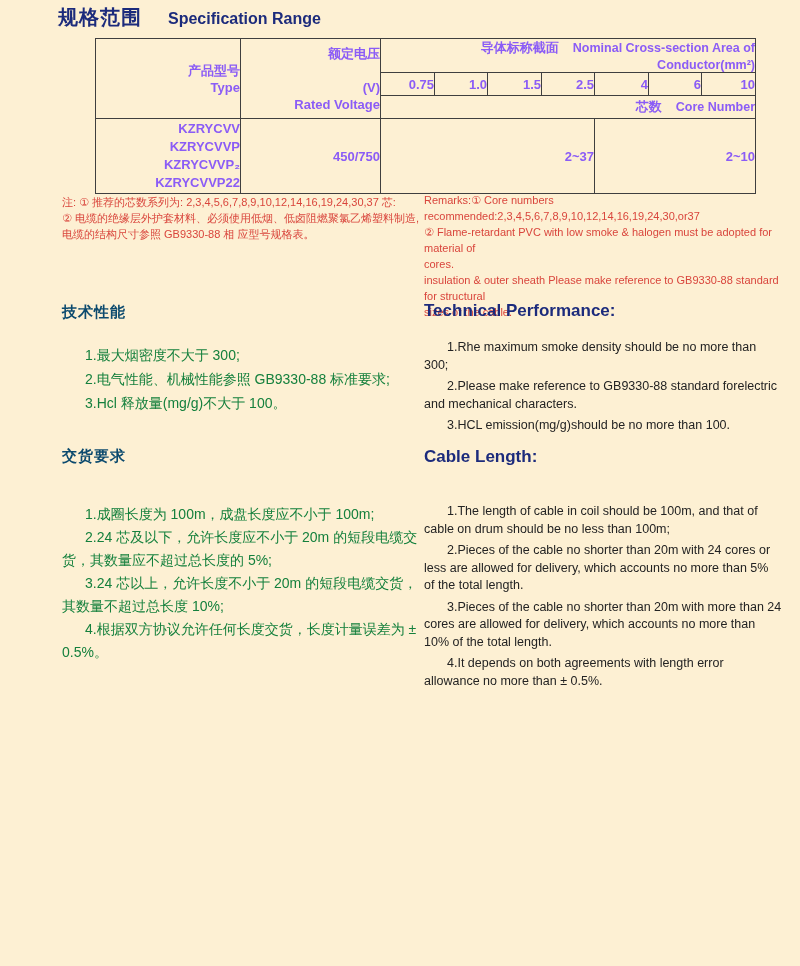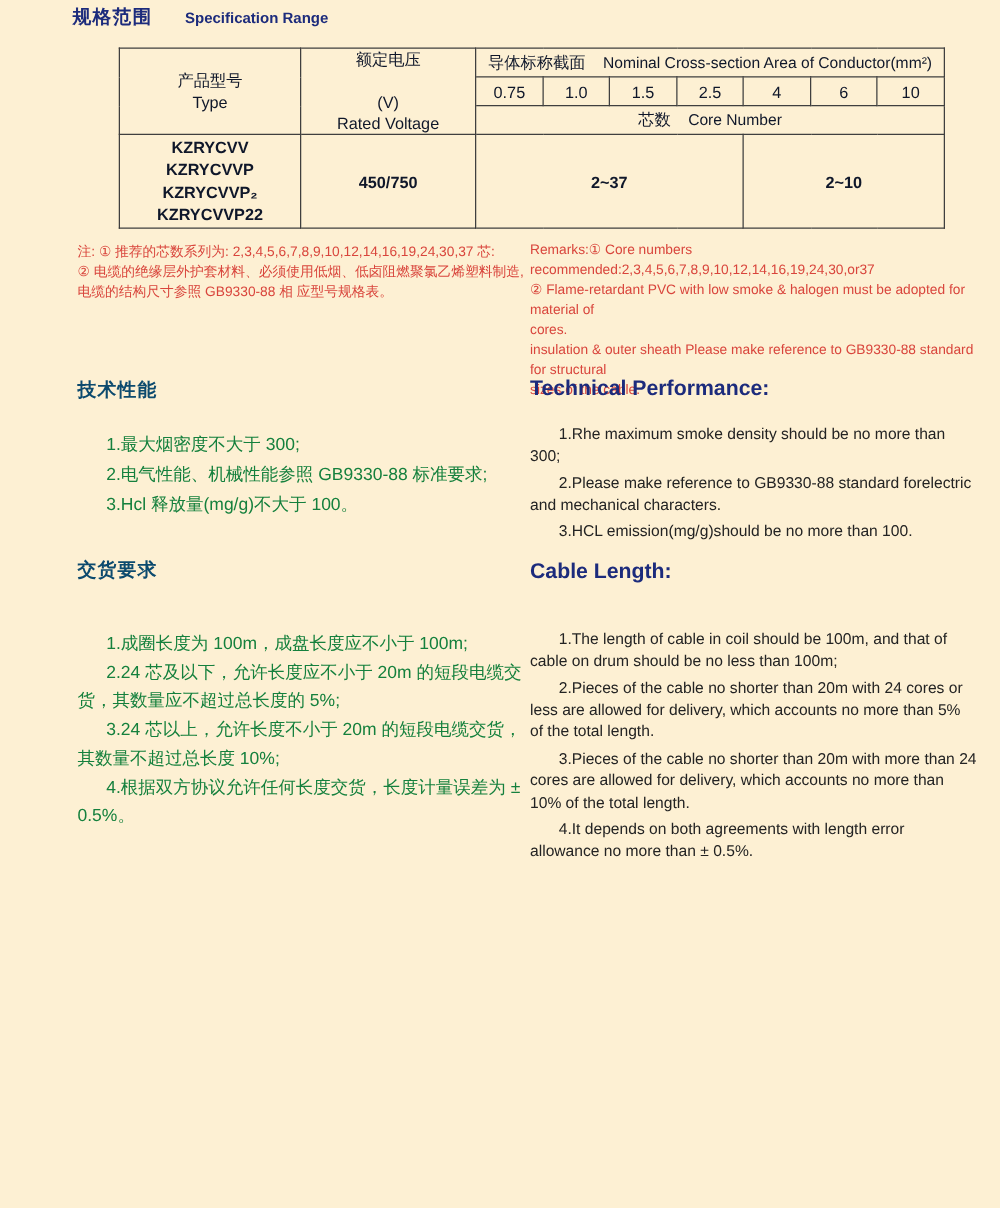--- a/index.html
+++ b/index.html
@@ -4,30 +4,30 @@
 <style>
   * { margin:0; padding:0; box-sizing:border-box; }
   html,body { width:800px; }
   body { font-family:"Liberation Sans","DejaVu Sans",sans-serif; }
   .page {
     position:relative; width:800px; height:966px;
     background:#fdf0d3; overflow:hidden; color:#232323;
   }
   
   .title-row { position:absolute; top:4px; left:58px; white-space:nowrap; }
-  .title-zh { font-size:15px; font-weight:bold; color:#1c2b7c; letter-spacing:1px; }
-  .title-en { font-size:12px; font-weight:bold; color:#1c2b7c; margin-left:26px; }
+  .title-zh { font-size:20px; font-weight:bold; color:#1c2b7c; letter-spacing:1px; }
+  .title-en { font-size:16px; font-weight:bold; color:#1c2b7c; margin-left:26px; }
   
   table.spec {
     position:absolute; top:38px; left:95px; width:660px;
     border-collapse:collapse; table-layout:fixed;
   }
   table.spec td {
-    border:1px solid #3f3f3f; text-align:center; vertical-align:middle;
-    font-size:13px; color:#0f172a; background:#fdf0d3; padding:0;
+    border:1px solid #3f3f3f; text-align:right; vertical-align:middle;
+    font-size:13px; color:#8b5cf6; background:#fdf0d3; padding:0;font-weight:bold;
   }
   tr.hrow td { height:23px; }
   .zh-en-pair .en { margin-left:14px; font-size:12.5px; }
   .hdr-sub { font-size:12.5px; }
   td.cell-types { text-align:left; padding-left:20px; font-weight:bold; line-height:18px; height:75px; }
   td.cell-bold { font-weight:bold; }
   .two-line span { display:block; line-height:17px; }
   
   .note { position:absolute; color:#d9453c; font-size:11px; line-height:16px; }
   .note-left  { top:194px; left:62px;  width:362px; }

